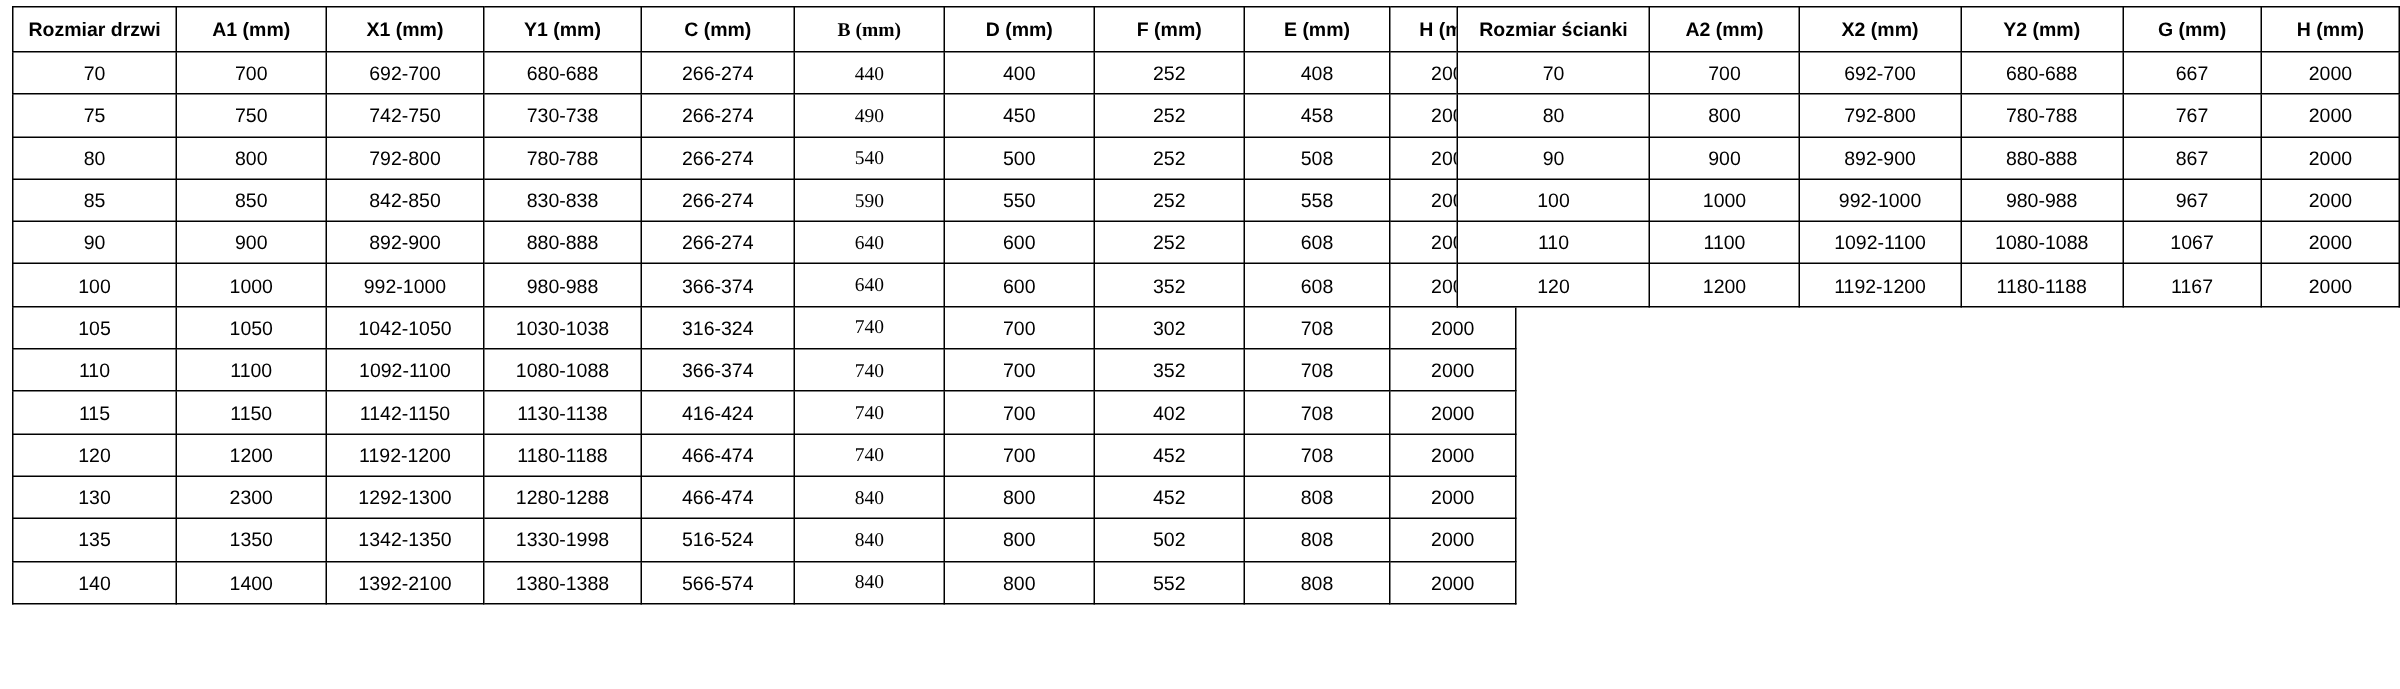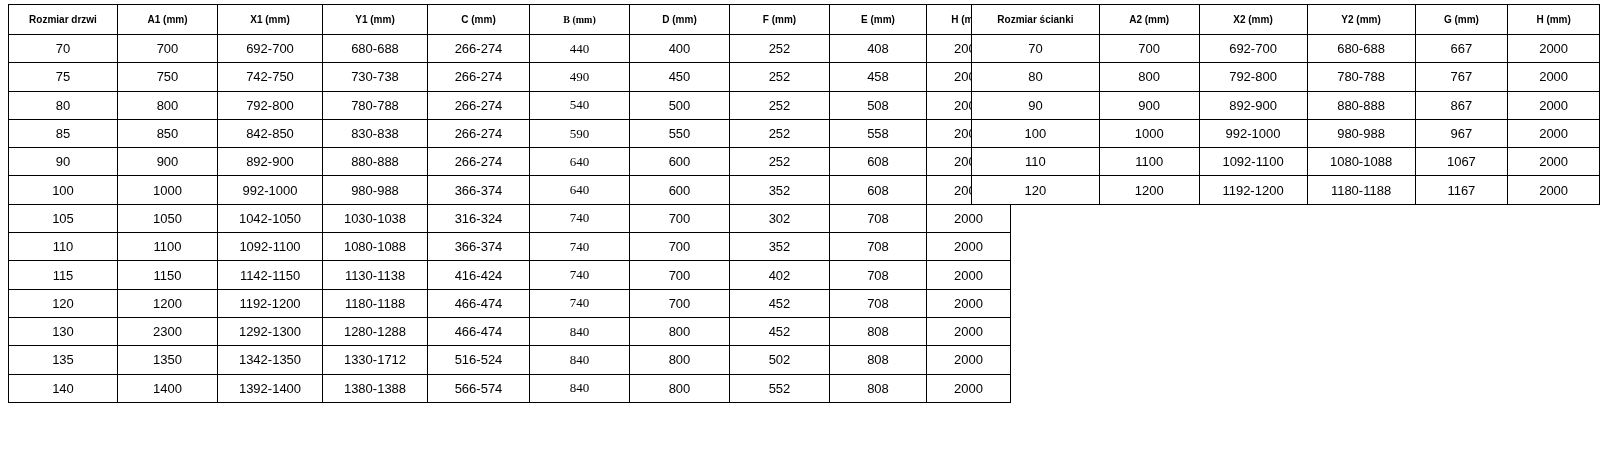--- a/index.html
+++ b/index.html
@@ -35,21 +35,21 @@
     border: 1px solid #000000;
     text-align: center;
     vertical-align: middle;
     font-size: 13px;
     height: 27.3px;
     padding: 0 4px;
     white-space: nowrap;
   }
   th {
     font-weight: bold;
-    font-size: 10px;
+    font-size: 13px;
     height: 29px;
   }
   td {
     font-weight: normal;
   }
 
   
   #doors-table th:nth-child(1), #doors-table td:nth-child(1) { width: 100px; }
   #doors-table th:nth-child(2), #doors-table td:nth-child(2) { width: 91px; }
   #doors-table th:nth-child(3), #doors-table td:nth-child(3) { width: 96px; }
@@ -220,32 +220,32 @@
             <td>840</td>
             <td>800</td>
             <td>452</td>
             <td>808</td>
             <td>2000</td>
           </tr>
           <tr>
             <td>135</td>
             <td>1350</td>
             <td>1342-1350</td>
-            <td>1330-1712</td>
+            <td>1330-1998</td>
             <td>516-524</td>
             <td>840</td>
             <td>800</td>
             <td>502</td>
             <td>808</td>
             <td>2000</td>
           </tr>
           <tr>
             <td>140</td>
             <td>1400</td>
-            <td>1392-1400</td>
+            <td>1392-2100</td>
             <td>1380-1388</td>
             <td>566-574</td>
             <td>840</td>
             <td>800</td>
             <td>552</td>
             <td>808</td>
             <td>2000</td>
           </tr>
         </tbody>
     </table>

